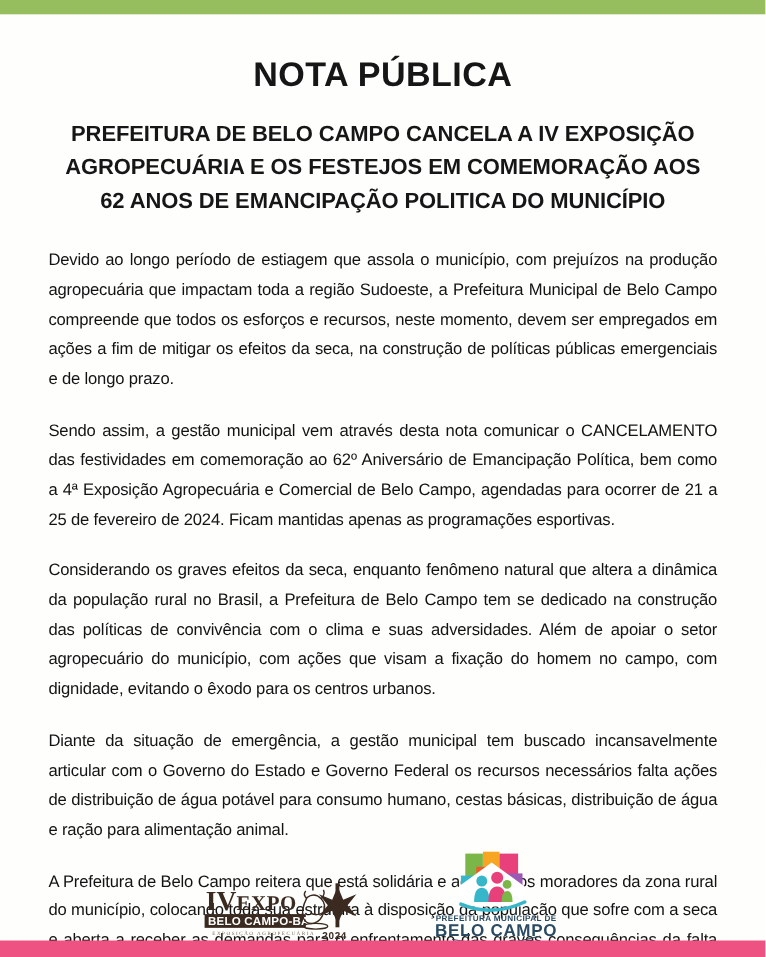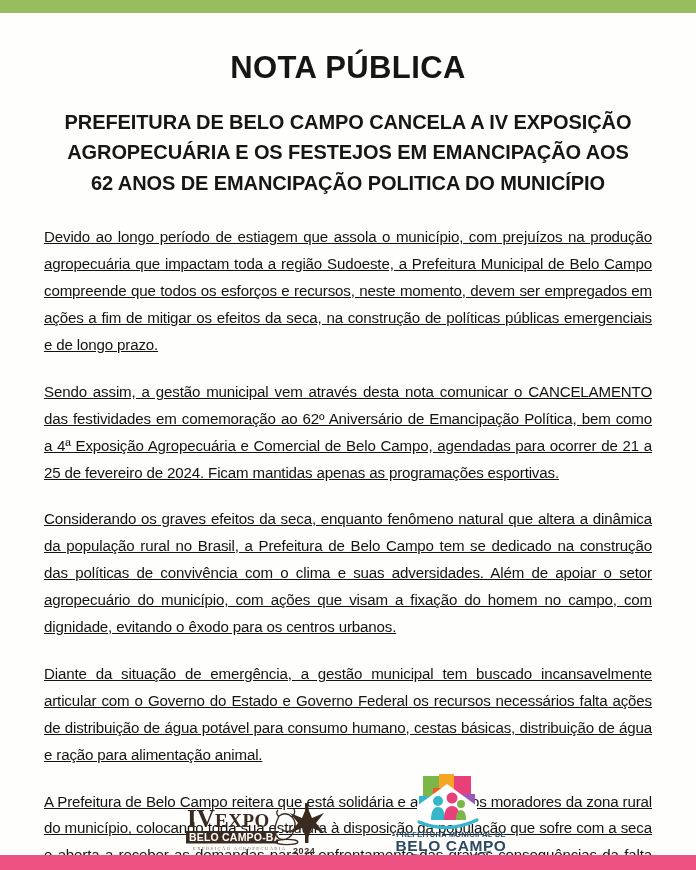--- a/index.html
+++ b/index.html
@@ -72,21 +72,20 @@
   }
   .para {
     font-family: "Liberation Sans", sans-serif;
     font-size: 15.1px;
     line-height: 26.9px;
     color: #131313;
     text-align: justify;
     text-justify: inter-word;
     margin: 0 0 20px 0;
     letter-spacing: -0.15px;
-    text-decoration: underline;
   }
   .para:last-child { margin-bottom: 0; }
 
   
   .footer-logos {
     position: absolute;
     left: 0;
     right: 0;
     bottom: 34px;
     height: 92px;
@@ -115,21 +114,21 @@
 <div class="page">
 
   <div class="bar-top"></div>
 
   <div class="content">
 
     <h1 class="doc-title">NOTA PÚBLICA</h1>
 
     <h2 class="headline">
       <span class="hl-line">PREFEITURA DE BELO CAMPO CANCELA A IV EXPOSIÇÃO</span>
-      <span class="hl-line">AGROPECUÁRIA E OS FESTEJOS EM EMANCIPAÇÃO AOS</span>
+      <span class="hl-line">AGROPECUÁRIA E OS FESTEJOS EM COMEMORAÇÃO AOS</span>
       <span class="hl-line">62 ANOS DE EMANCIPAÇÃO POLITICA DO MUNICÍPIO</span>
     </h2>
 
     <div class="body-block">
       <p class="para">Devido ao longo período de estiagem que assola o município, com prejuízos na produção agropecuária que impactam toda a região Sudoeste, a Prefeitura Municipal de Belo Campo compreende que todos os esforços e recursos, neste momento, devem ser empregados em ações a fim de mitigar os efeitos da seca, na construção de políticas públicas emergenciais e de longo prazo.</p>
       <p class="para">Sendo assim, a gestão municipal vem através desta nota comunicar o CANCELAMENTO das festividades em comemoração ao 62º Aniversário de Emancipação Política, bem como a 4ª Exposição Agropecuária e Comercial de Belo Campo, agendadas para ocorrer de 21 a 25 de fevereiro de 2024. Ficam mantidas apenas as programações esportivas.</p>
       <p class="para">Considerando os graves efeitos da seca, enquanto fenômeno natural que altera a dinâmica da população rural no Brasil, a Prefeitura de Belo Campo tem se dedicado na construção das políticas de convivência com o clima e suas adversidades. Além de apoiar o setor agropecuário do município, com ações que visam a fixação do homem no campo, com dignidade, evitando o êxodo para os centros urbanos.</p>
       <p class="para">Diante da situação de emergência, a gestão municipal tem buscado incansavelmente articular com o Governo do Estado e Governo Federal os recursos necessários falta ações de distribuição de água potável para consumo humano, cestas básicas, distribuição de água e ração para alimentação animal.</p>
       <p class="para">A Prefeitura de Belo Campo reitera que está solidária e ao lado dos moradores da zona rural do município, colocando toda sua estrutura à disposição da população que sofre com a seca e aberta a receber as demandas para o enfrentamento das graves consequências da falta de chuvas na região.</p>
     </div>

